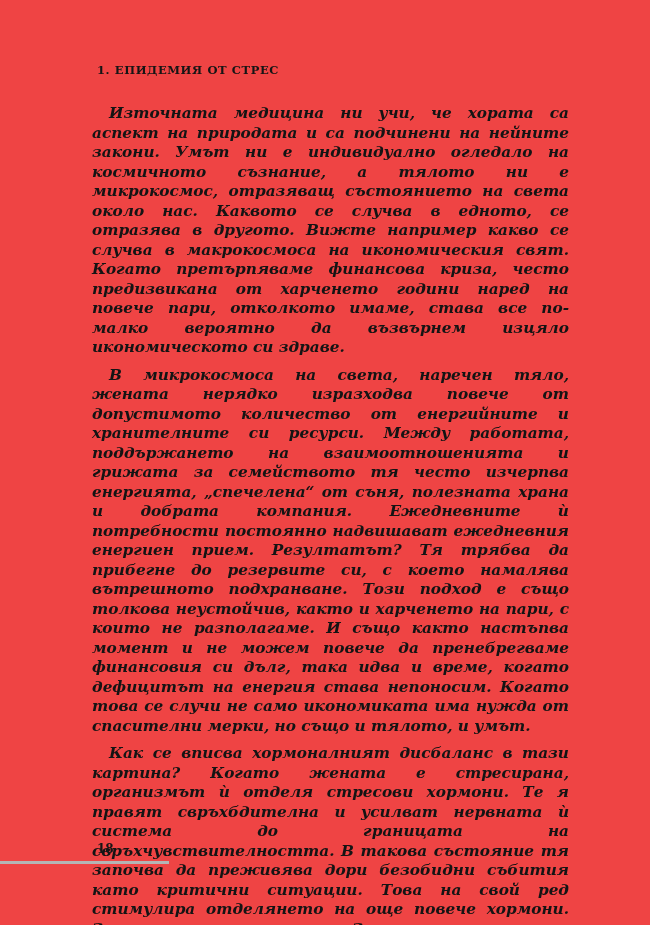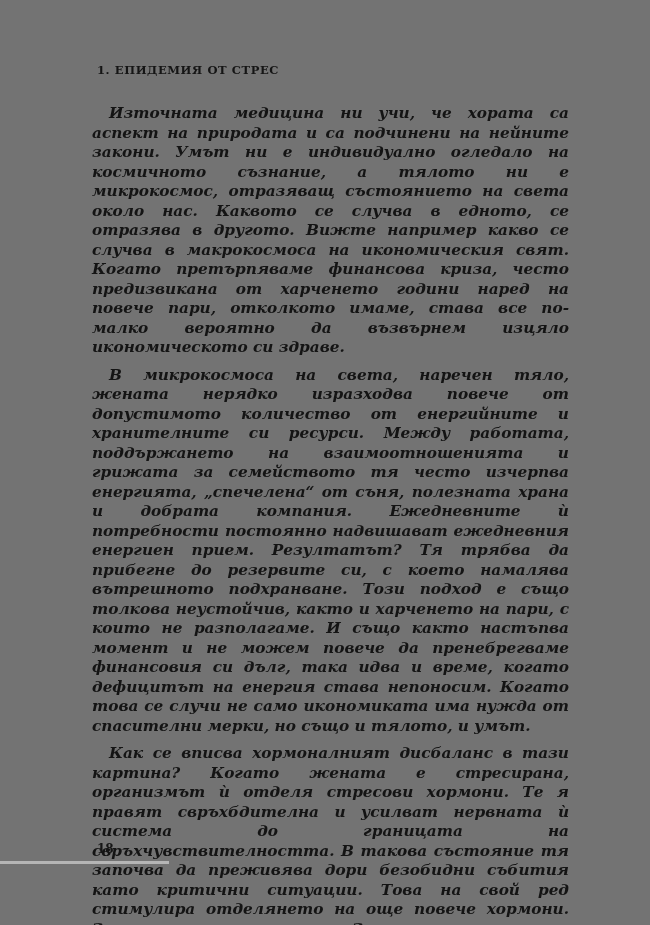--- a/index.html
+++ b/index.html
@@ -57,21 +57,21 @@
     position: absolute;
     left: 0;
     top: 861px;
     width: 169px;
     height: 3px;
   }
 </style>
 </head>
 <body>
 
-<div class="page" style="background: #737373;">
+<div class="page" style="background: #ef4444;">
 
   <div class="running-header">1. ЕПИДЕМИЯ ОТ СТРЕС</div>
 
   <div class="body-text">
     <p>Източната медицина ни учи, че хората са аспект на природата и са подчинени на нейните закони. Умът ни е индивидуално огледало на космичното съзнание, а тялото ни е микрокосмос, отразяващ състоянието на света около нас. Каквото се случва в едното, се отразява в другото. Вижте например какво се случва в макрокосмоса на икономическия свят. Когато претърпяваме финансова криза, често предизвикана от харченето години наред на повече пари, отколкото имаме, става все по-малко вероятно да възвърнем изцяло икономическото си здраве.</p>
     <p>В микрокосмоса на света, наречен тяло, жената нерядко изразходва повече от допустимото количество от енергийните и хранителните си ресурси. Между работата, поддържането на взаимоотношенията и грижата за семейството тя често изчерпва енергията, „спечелена“ от съня, полезната храна и добрата компания. Ежедневните ѝ потребности постоянно надвишават ежедневния енергиен прием. Резултатът? Тя трябва да прибегне до резервите си, с което намалява вътрешното подхранване. Този подход е също толкова неустойчив, както и харченето на пари, с които не разполагаме. И също както настъпва момент и не можем повече да пренебрегваме финансовия си дълг, така идва и време, когато дефицитът на енергия става непоносим. Когато това се случи не само икономиката има нужда от спасителни мерки, но също и тялото, и умът.</p>
     <p>Как се вписва хормоналният дисбаланс в тази картина? Когато жената е стресирана, организмът ѝ отделя стресови хормони. Те я правят свръхбдителна и усилват нервната ѝ система до границата на свръхчувствителността. В такова състояние тя започва да преживява дори безобидни събития като критични ситуации. Това на свой ред стимулира отделянето на още повече хормони. Завърта се порочен кръг. За стреса няма лесно решение, защото той се предизвиква не само от външни, но и от вътрешни фактори, като например желанието на жената да задоволи всички потребности на семейството си, на шефа си, на приятелите си, както и своите собствени очаквания.</p>
 
   </div>
 

